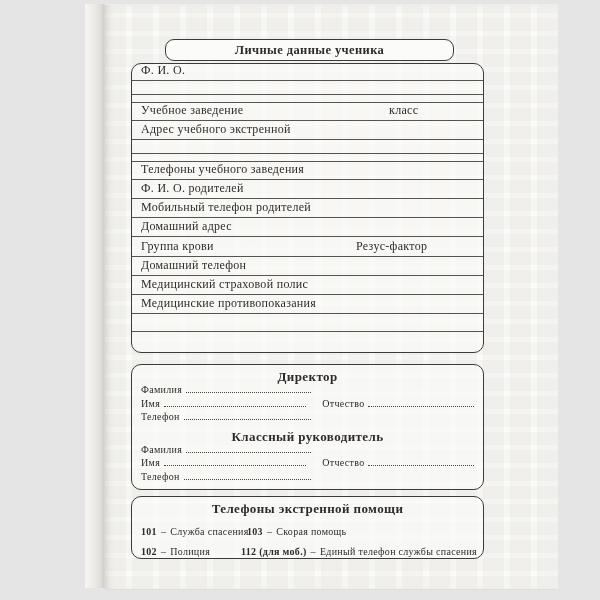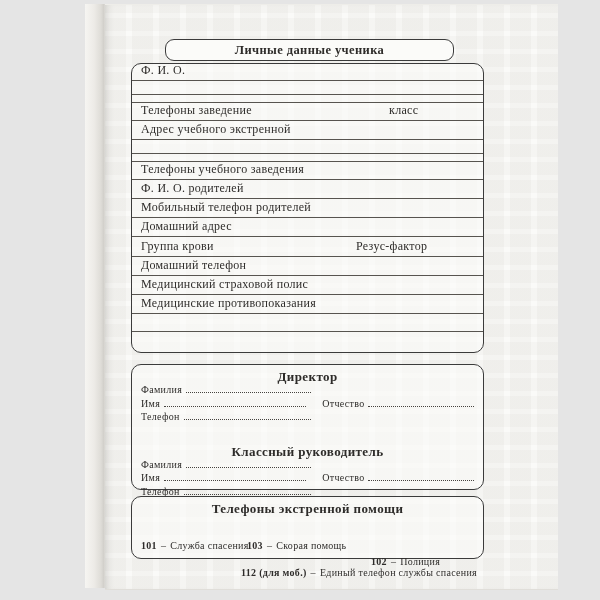--- a/index.html
+++ b/index.html
@@ -61,29 +61,29 @@
     height:14px;line-height:14px;
   }
   .staff-box{padding-top:5px;}
   .drow{
     display:flex;align-items:flex-start;height:13.5px;
     font-size:10px;letter-spacing:0.3px;margin-left:9px;margin-right:9px;
   }
   .grp{display:flex;width:170px;}
   .grp2{display:flex;width:156px;margin-left:16px;}
   .dots{flex:1;border-bottom:1.3px dotted #46433f;margin:0 0 2px 4px;}
-  .head-gap{margin-top:20px;}
+  .head-gap{margin-top:5px;}
 
   .emergency-box{padding-top:5px;}
   .erow{
     display:flex;align-items:flex-end;height:15px;
     font-size:10px;letter-spacing:0.3px;padding-left:9px;padding-right:6px;
   }
-  .erow1{margin-top:20px;}
-  .erow2{margin-top:5px;flex-direction:column;}
+  .erow1{margin-top:6px;}
+  .erow2{margin-top:5px;}
   .ecol1{width:106px;display:flex;}
   .ecol2{flex:1;display:flex;}
   .enum{font-weight:bold;margin-right:4px;white-space:nowrap;}
   .edash{margin-right:4px;}
   .elabel{white-space:nowrap;}
 </style>
 </head>
 <body>
 
 <div class="photo">
@@ -95,21 +95,21 @@
       <span>Личные данные ученика</span>
     </div>
 
     <div class="box form-box">
       <div class="r h17">
         <span>Ф. И. О.</span>
       </div>
       <div class="r h14"></div>
       <div class="r h8"></div>
       <div class="r h18">
-        <span>Телефоны заведение</span>
+        <span>Учебное заведение</span>
         <span class="lbl2 pos-klass">класс</span>
       </div>
       <div class="r h19">
         <span>Адрес учебного экстренной</span>
       </div>
       <div class="r h14"></div>
       <div class="r h8"></div>
       <div class="r h18">
         <span>Телефоны учебного заведения</span>
       </div>

